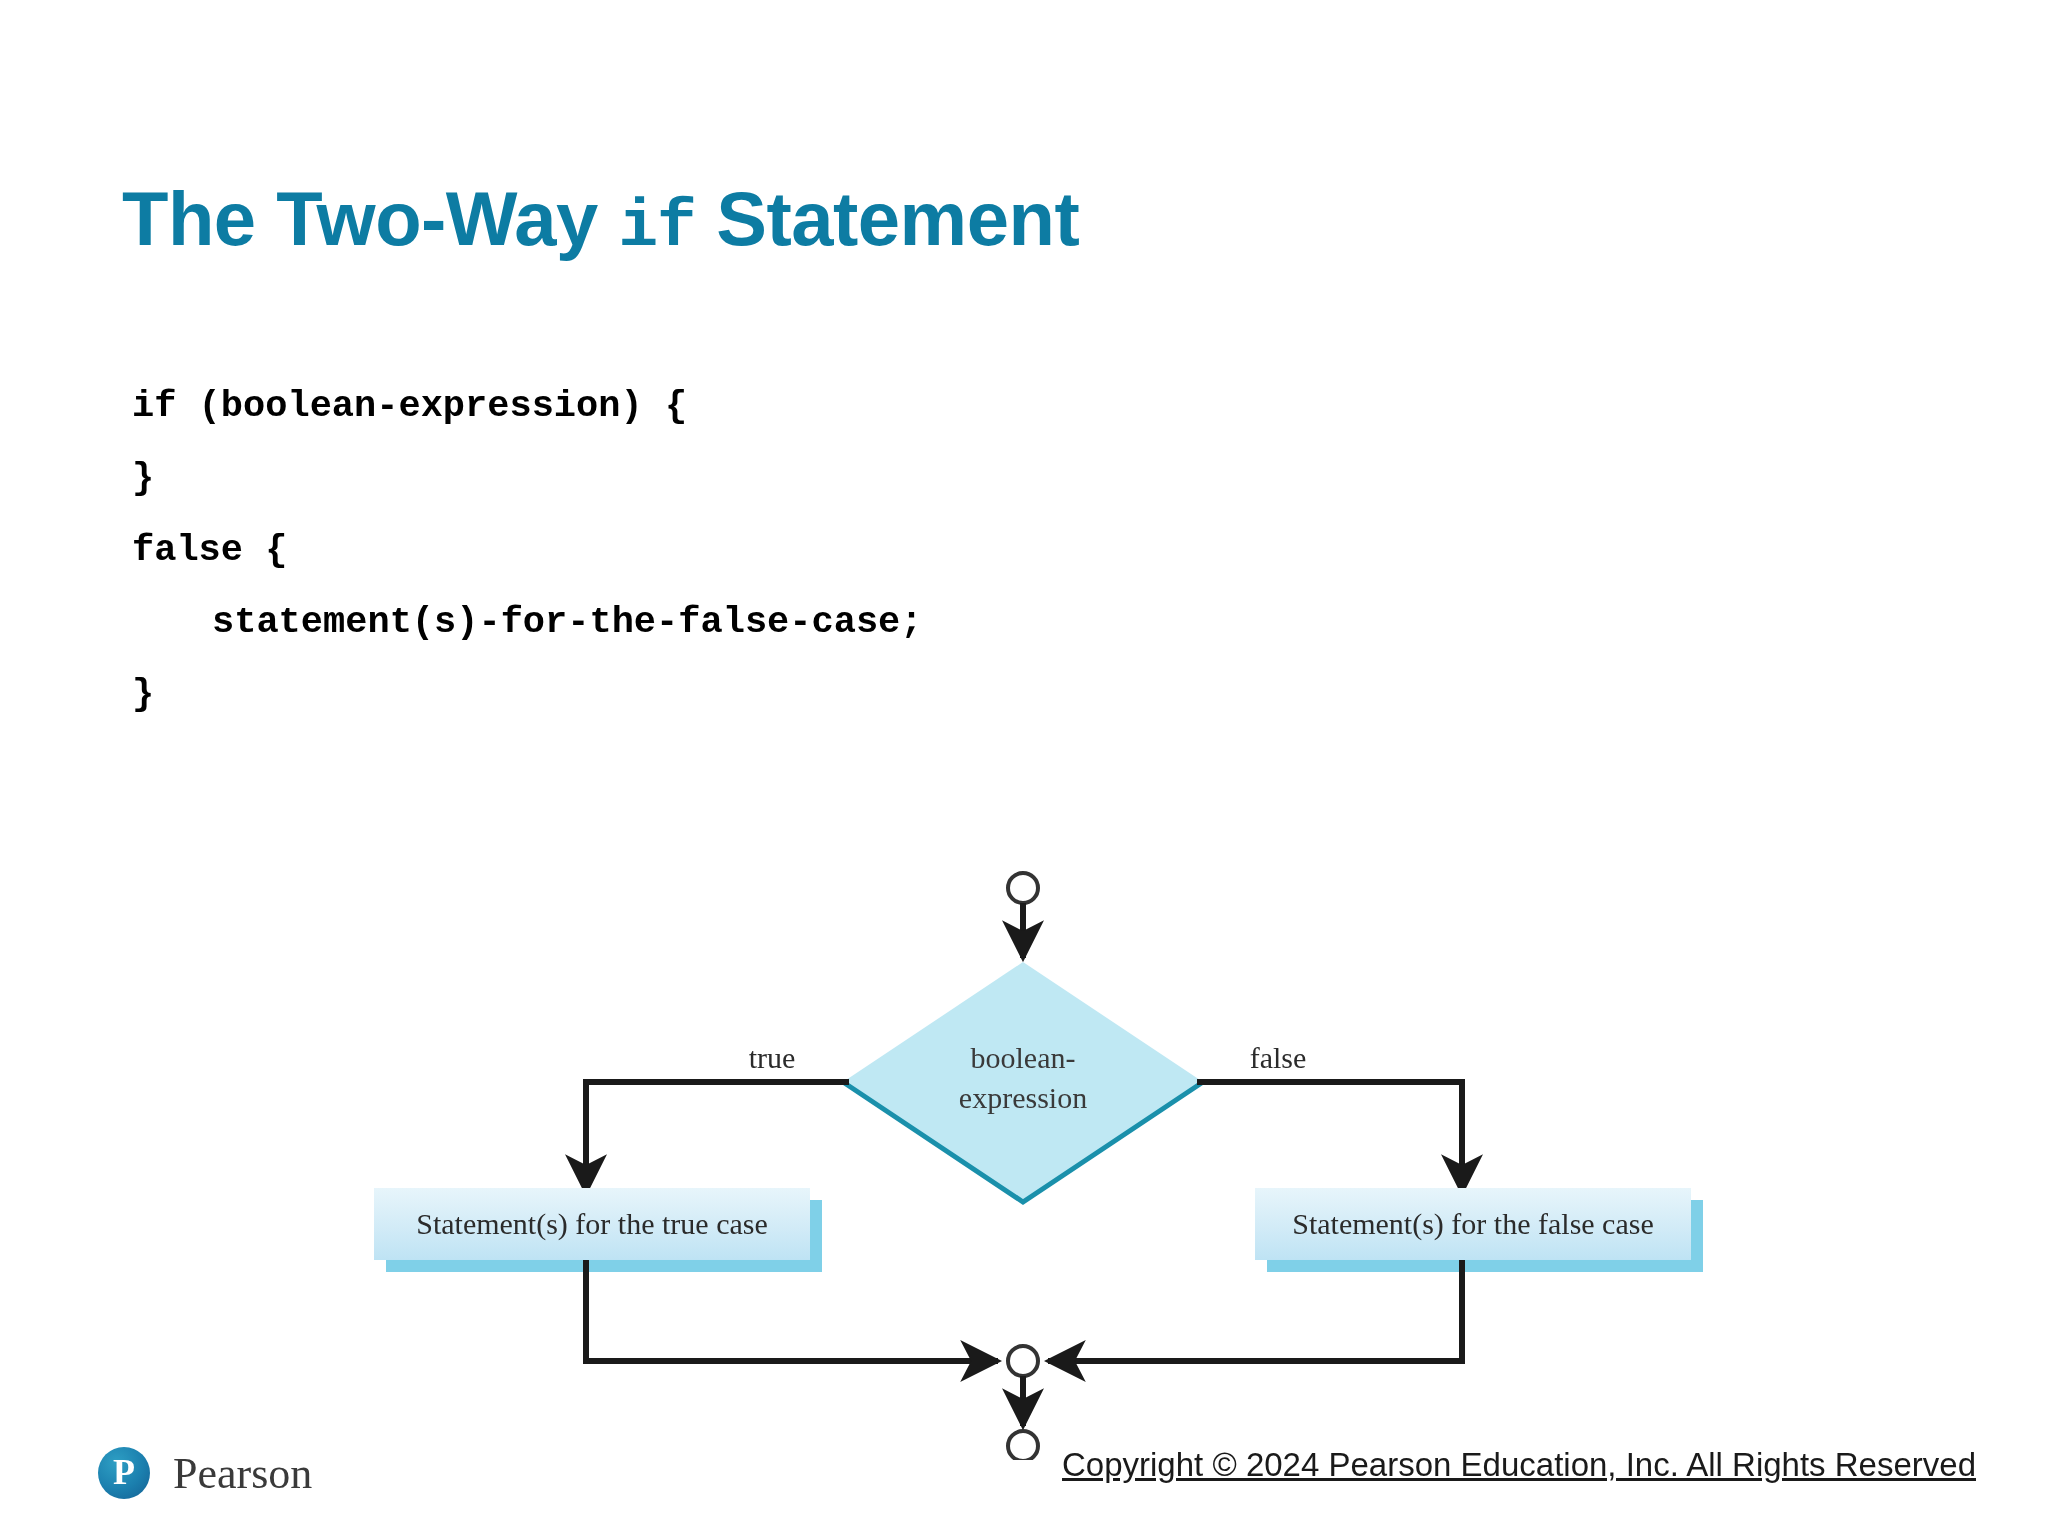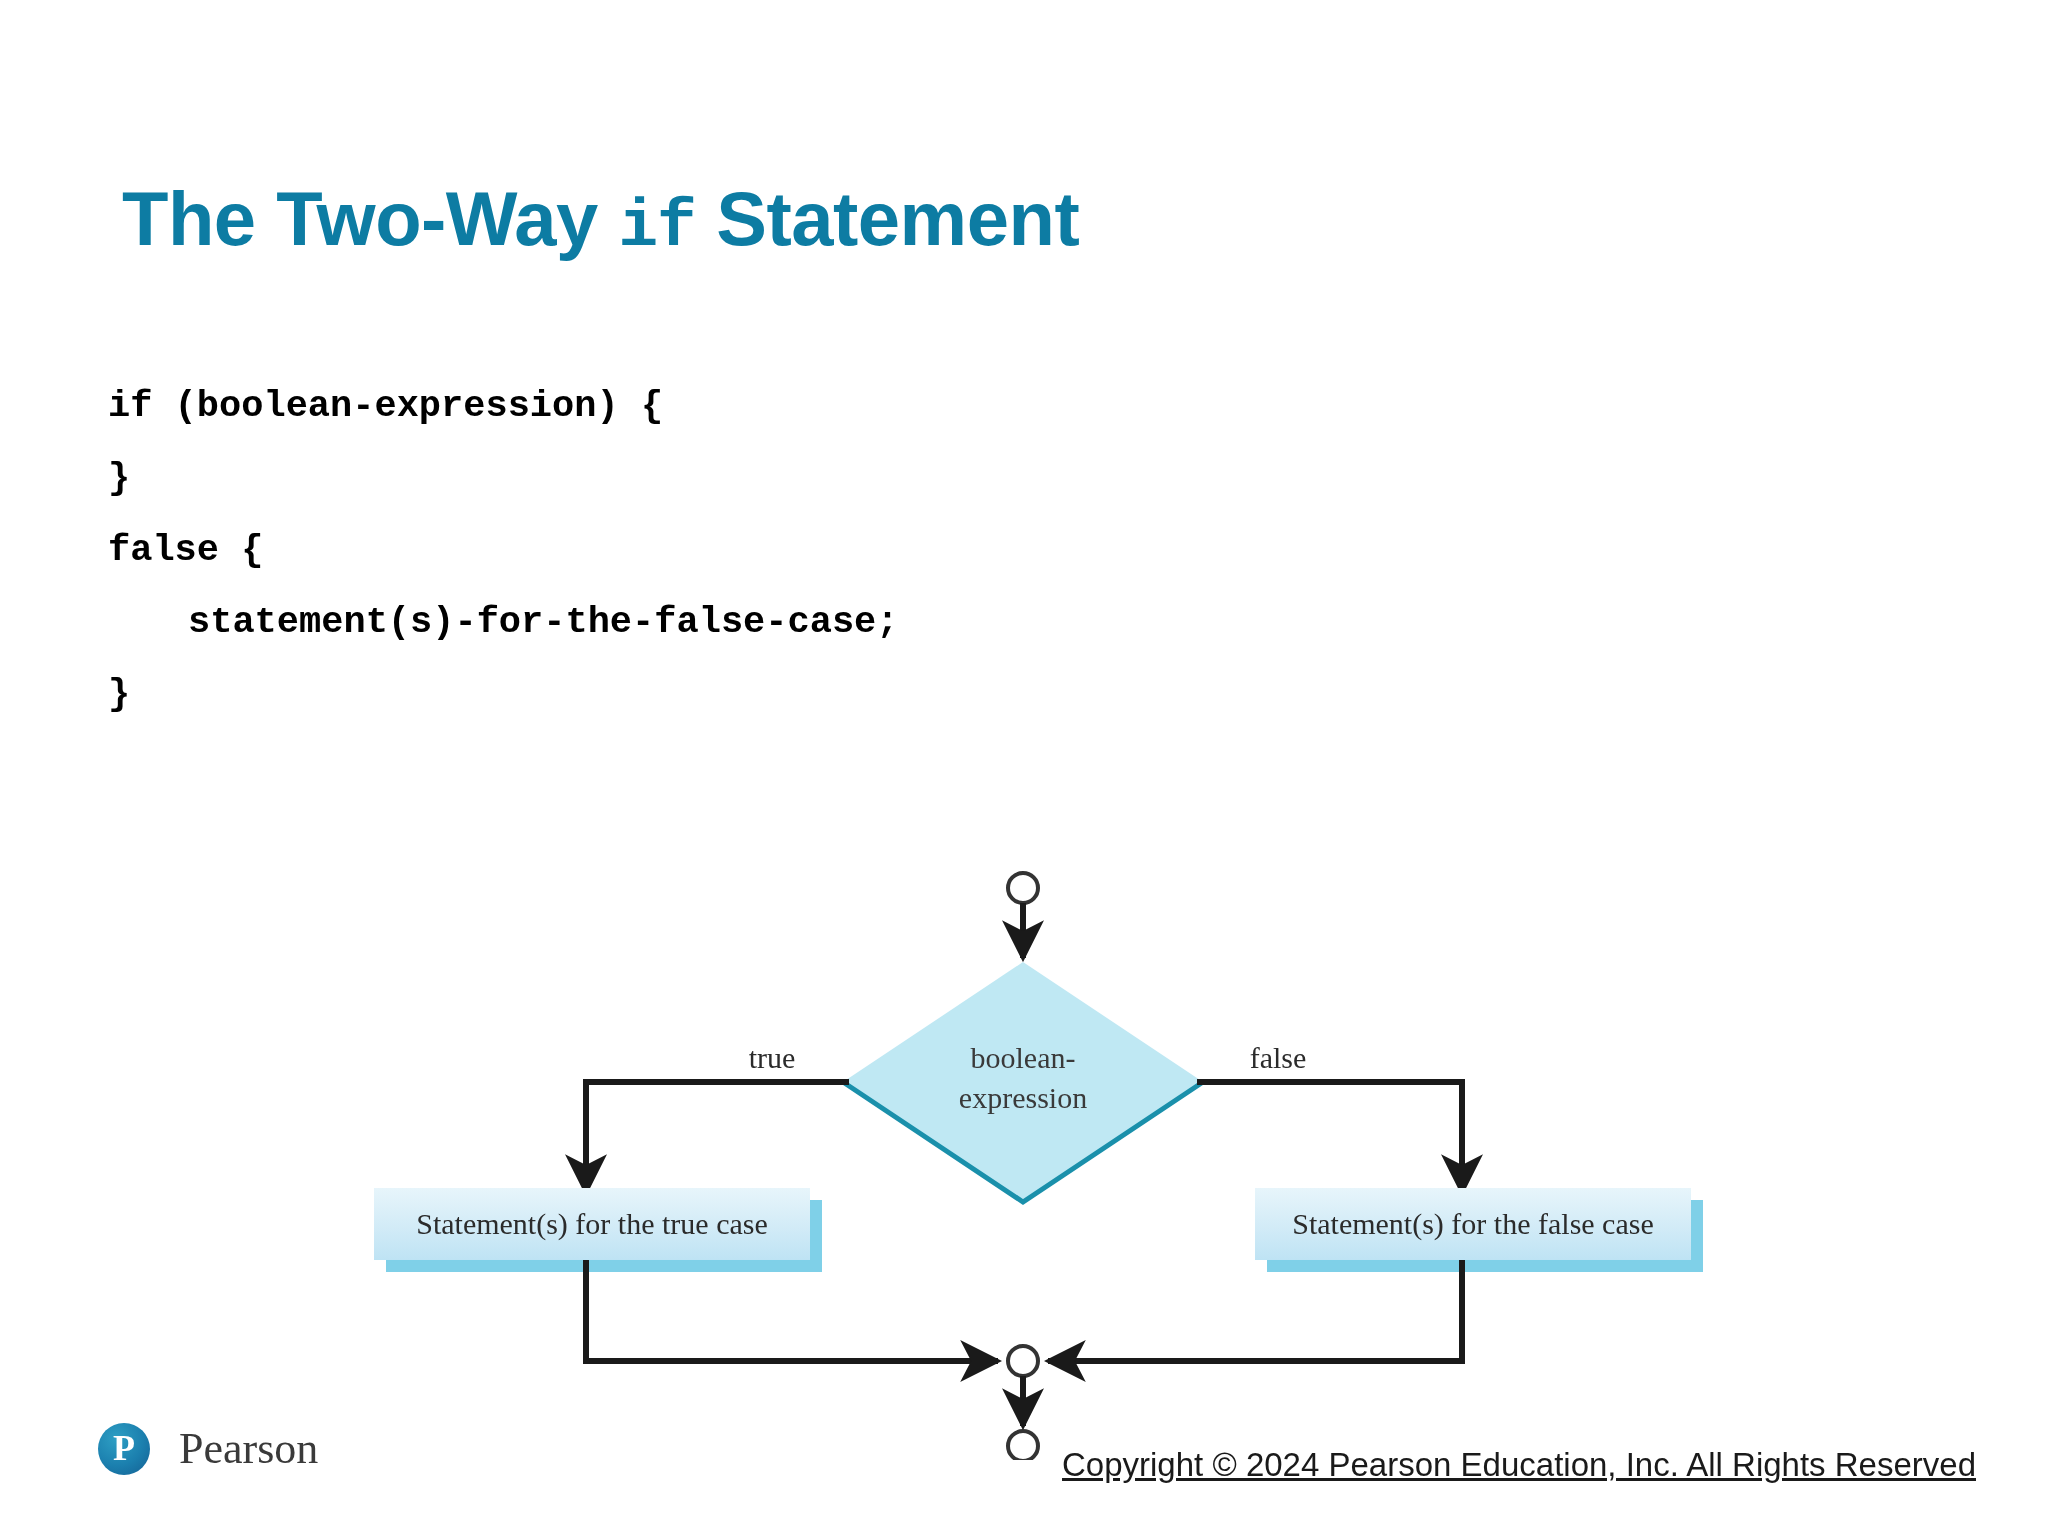--- a/index.html
+++ b/index.html
@@ -32,21 +32,21 @@
   #slide-title .mono {
     font-family: "Liberation Mono", "DejaVu Sans Mono", monospace;
     font-weight: bold;
     font-size: 66px;
     letter-spacing: -1px;
   }
 
   
   #code-block {
     position: absolute;
-    left: 108px;
+    left: 132px;
     top: 370px;
     font-family: "Liberation Mono", "DejaVu Sans Mono", monospace;
     font-weight: bold;
     font-size: 37px;
     color: #000000;
     line-height: 1.0;
   }
   .code-line {
     height: 72px;
     line-height: 72px;
@@ -87,23 +87,24 @@
     bottom: 52px;
     font-family: "Liberation Sans", sans-serif;
     font-size: 33px;
     color: #1a1a1a;
     white-space: nowrap;
     text-decoration: underline;
   }
   #pearson-logo {
     position: absolute;
     left: 98px;
-    bottom: 61px;
+    bottom: 37px;
     display: flex;
-    gap: 29px;
+    align-items: center;
+    gap: 23px;
   }
   #pearson-logo .mark {
     width: 52px;
     height: 52px;
     border-radius: 50%;
     background: radial-gradient(circle at 35% 30%, #2e9fc4 0%, #1b7fae 55%, #145f92 100%);
     position: relative;
     flex: 0 0 auto;
   }
   #pearson-logo .mark::after {

